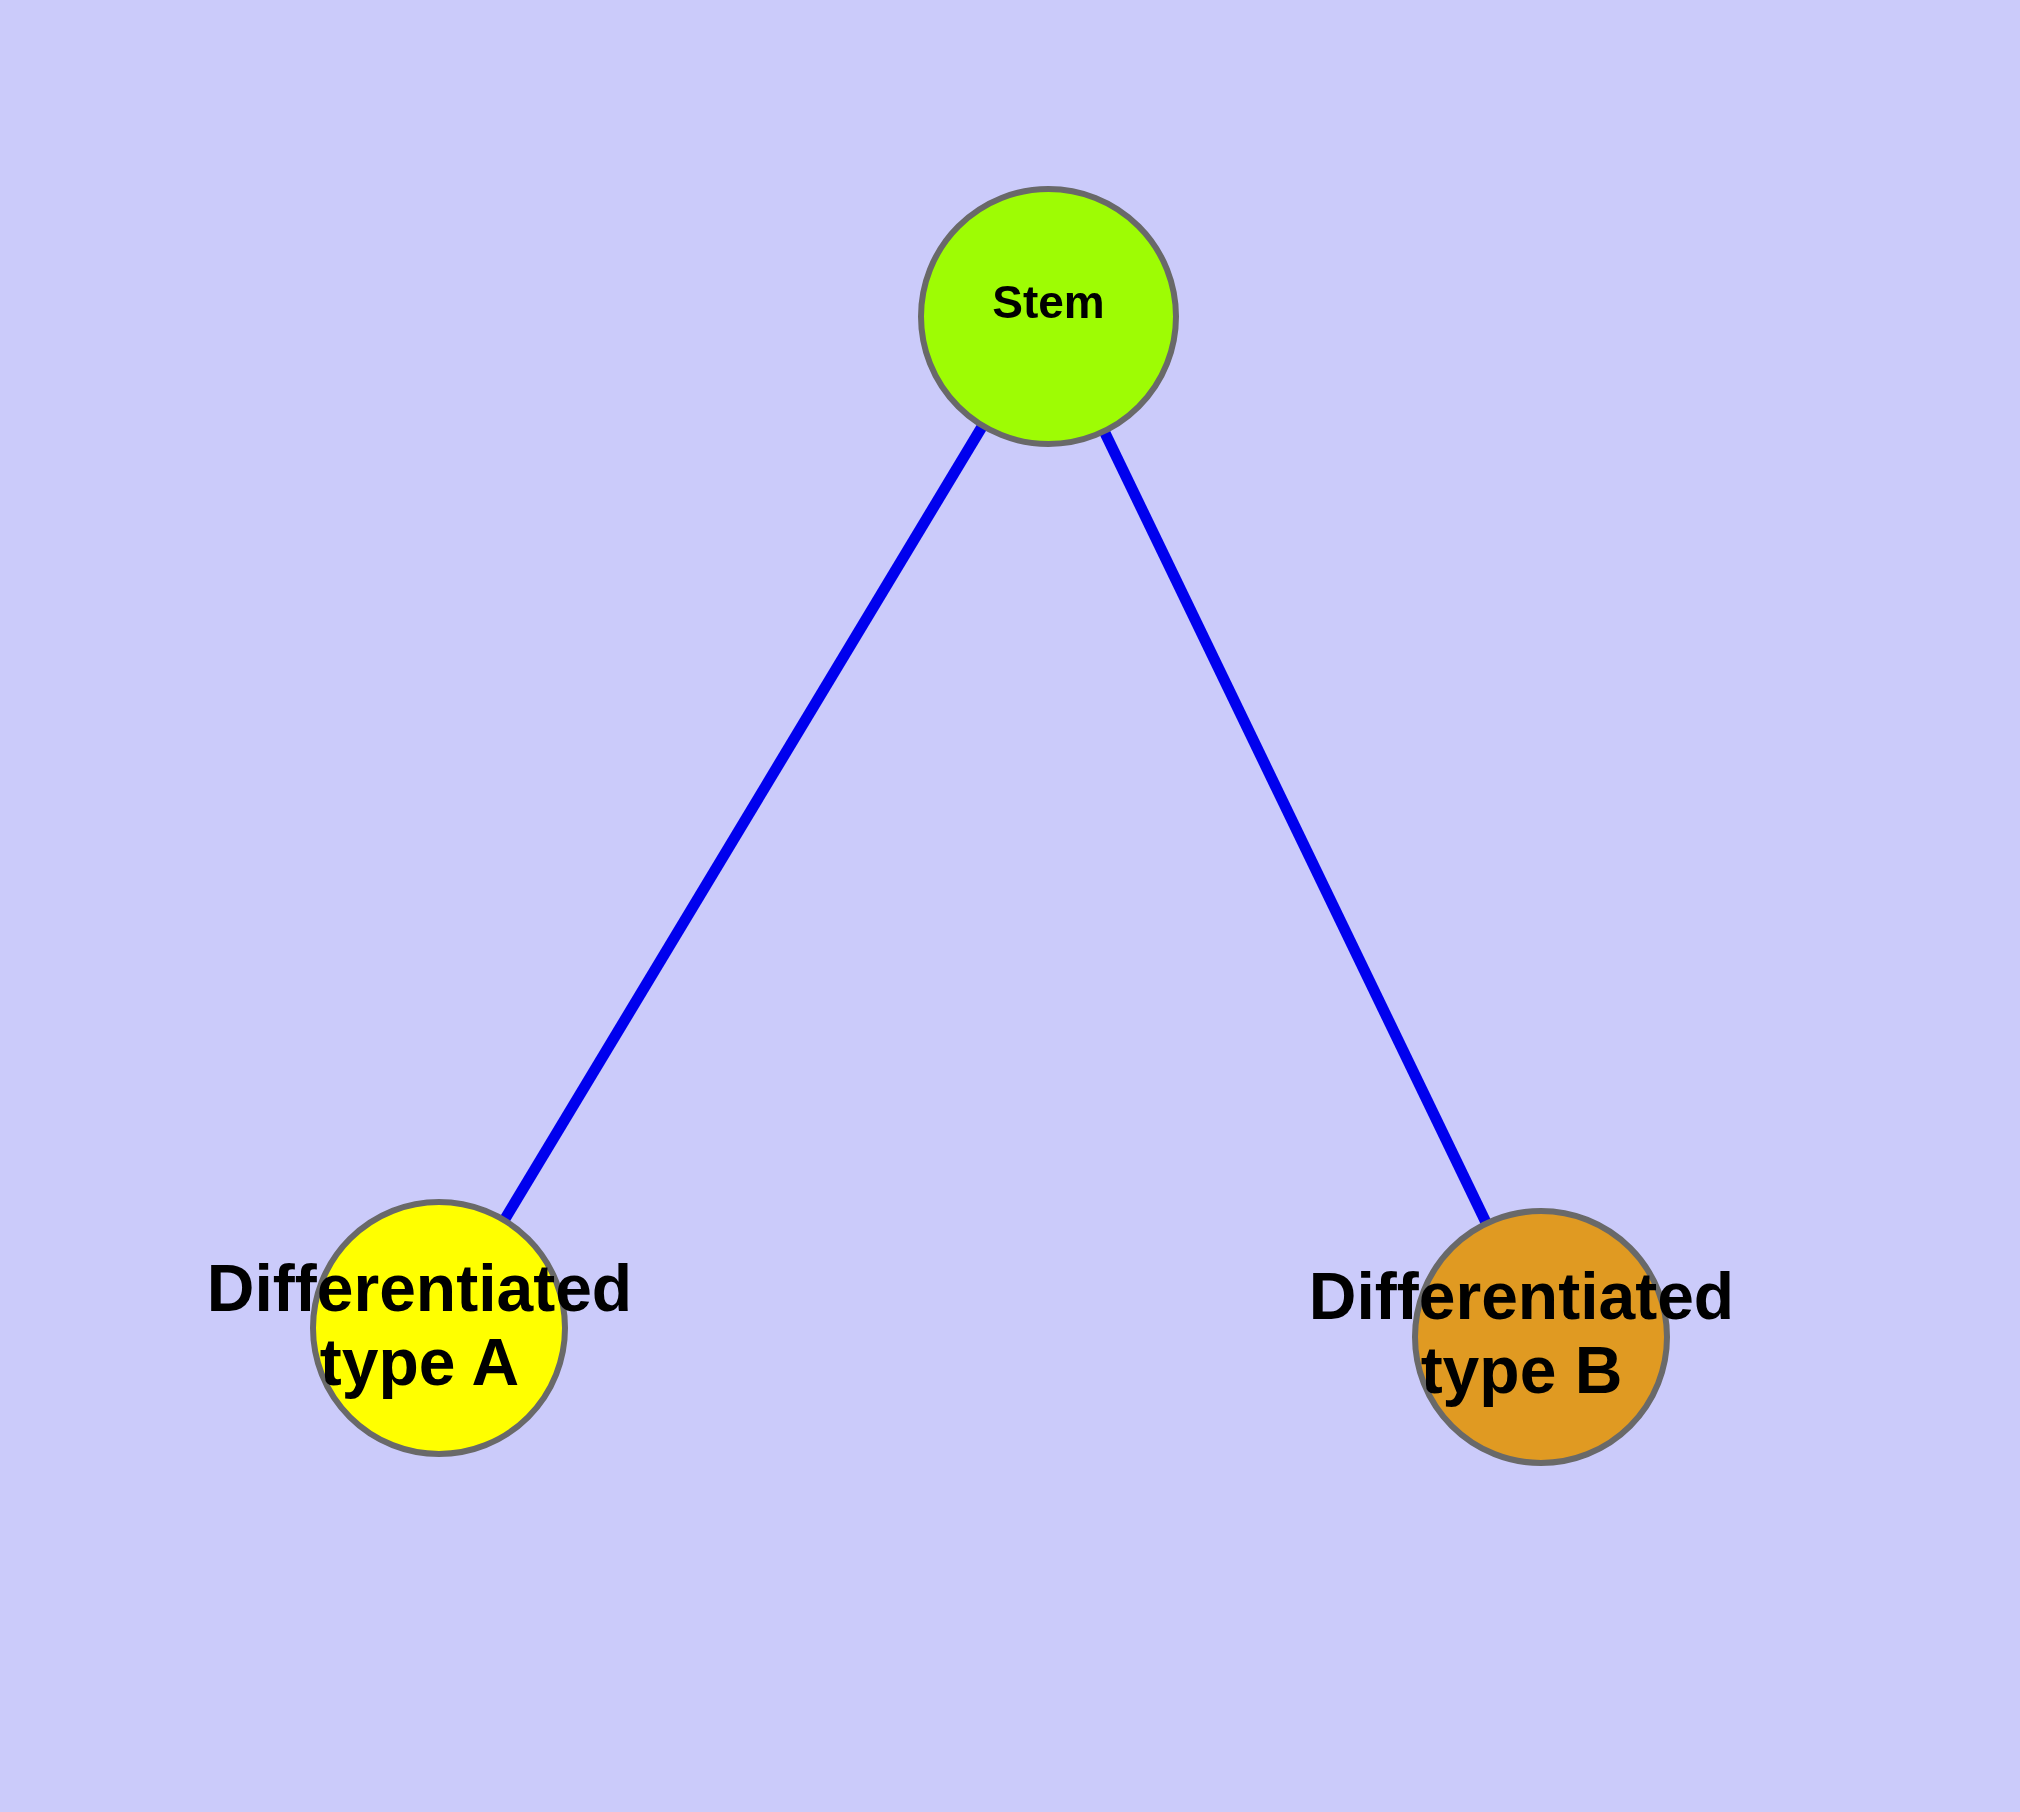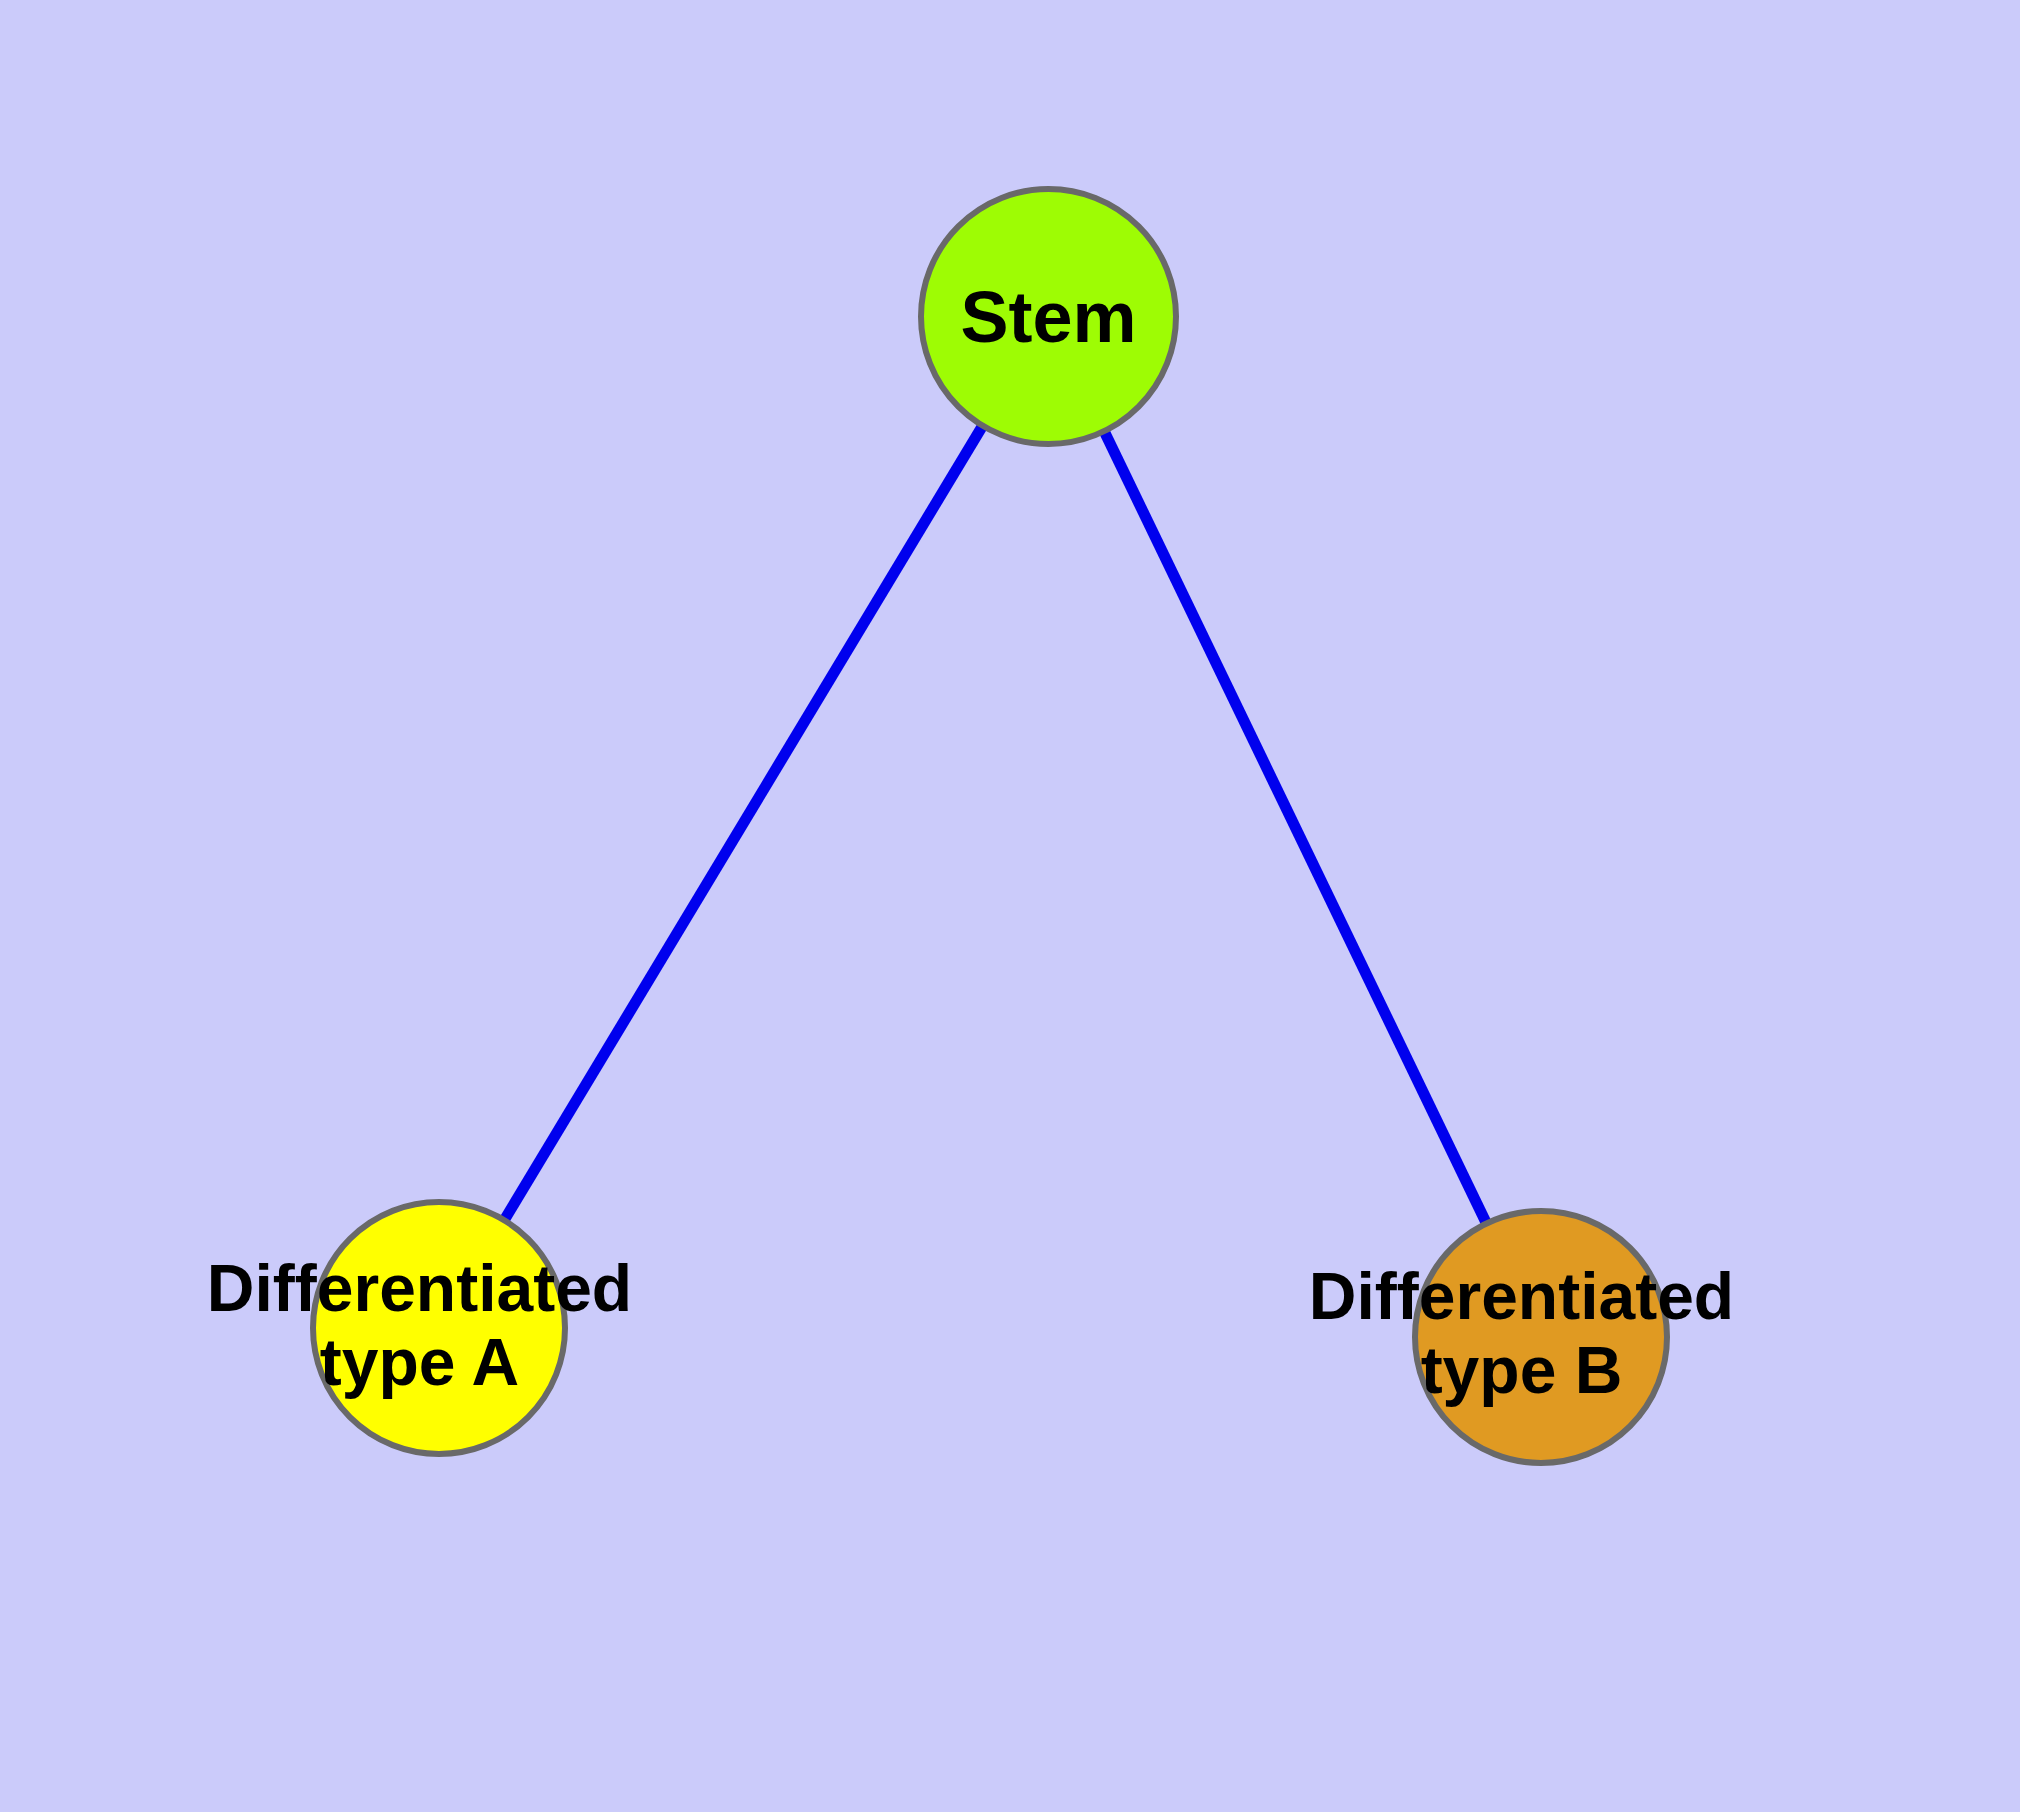--- a/index.html
+++ b/index.html
@@ -53,21 +53,21 @@
     <line x1="1237" y1="373" x2="518" y2="1567" stroke="#0000ee" stroke-width="13" stroke-linecap="butt"></line>
     <line x1="1237" y1="373" x2="1818" y2="1577" stroke="#0000ee" stroke-width="13" stroke-linecap="butt"></line>
   </svg>
 
   <div class="node" style="left:918px; top:186px; width:261px; height:261px; background:#9efc04;"></div>
 
   <div class="node" style="left:310px; top:1199px; width:258px; height:258px; background:#ffff00;"></div>
 
   <div class="node" style="left:1412px; top:1208px; width:258px; height:258px; background:#e09a22;"></div>
 
-  <div class="node-label" style="left:828px; top:277px; width:441px; font-size:72px;text-align:center;">Stem</div>
+  <div class="node-label" style="left:828px; top:277px; width:441px; font-size:46px;text-align:center;">Stem</div>
 
   <div class="node-label" style="left:157px; top:1252px; width:525px; font-size:66px;">Differentiated
 type A</div>
 
   <div class="node-label" style="left:1259px; top:1260px; width:525px; font-size:66px;">Differentiated
 type B</div>
 
 </div>
 
 

